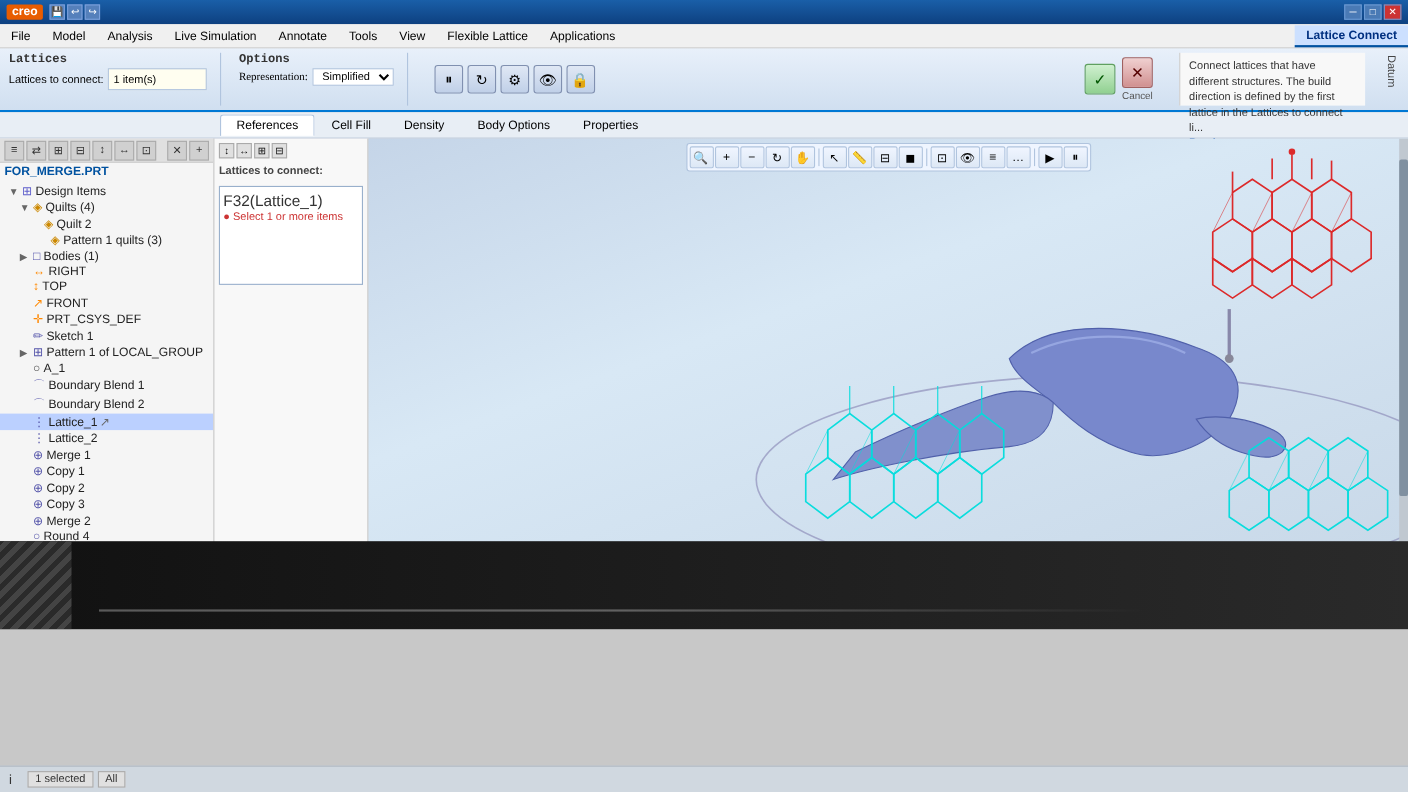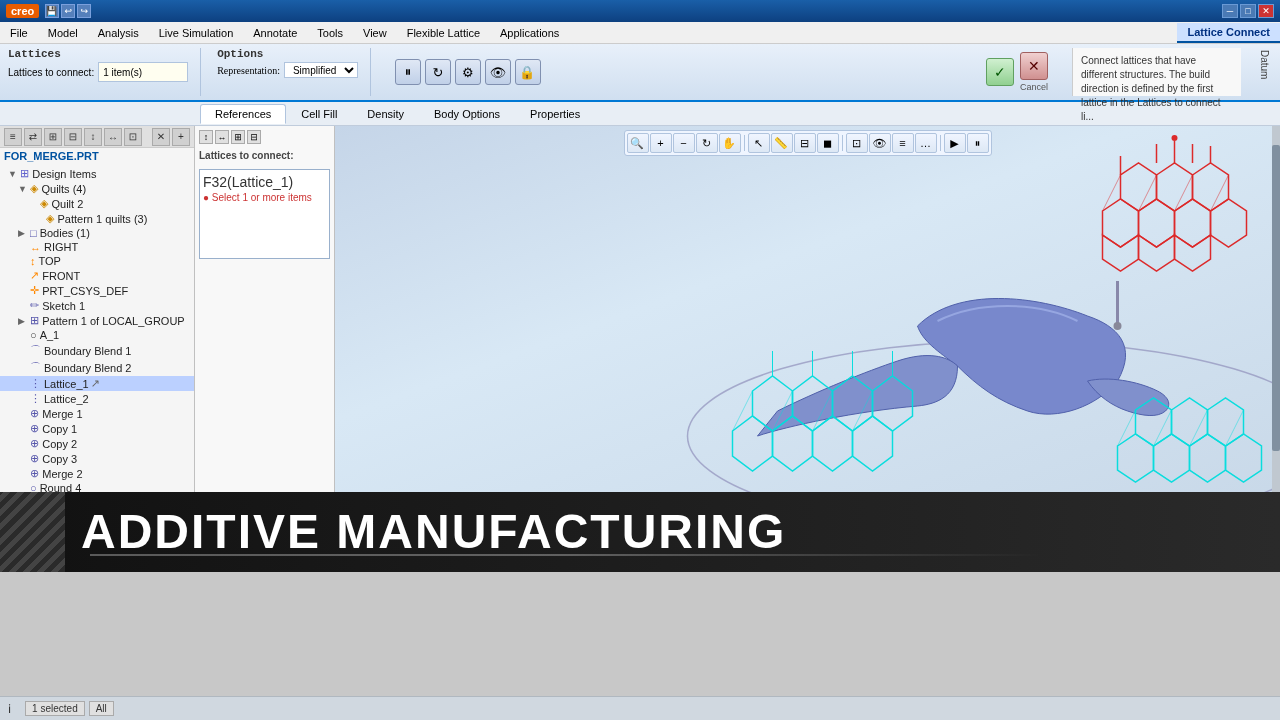--- a/index.html
+++ b/index.html
@@ -607,21 +607,20 @@
     </div>
     <div style="position:absolute;right:0;top:0;bottom:8px;width:8px;background:#c0c8d0;">
       <div style="position:absolute;top:5%;height:80%;width:100%;background:#8090a0;border-radius:2px;"></div>
     </div>
   </div>
 
 </div>
 
 <div id="bottom-banner" style="height:80px;background:linear-gradient(to right,#111,#2a2a2a);display:flex;align-items:center;position:relative;overflow:hidden;">
   <div class="banner-stripes" style="width:65px;height:80px;flex-shrink:0;background:repeating-linear-gradient(-45deg,#2a2a2a,#2a2a2a 5px,#444 5px,#444 10px);"></div>
-  <div class="banner-text" style="font-family:'Arial Black',Arial,sans-serif;font-size:48px;font-weight:900;color:white;letter-spacing:2px;padding-left:16px;">ADDITIVE MANUFACTURING</div>
   <div style="position:absolute;bottom:16px;left:90px;right:0;height:2px;background:linear-gradient(to right,rgba(255,255,255,0.3) 40%,transparent 80%);"></div>
 </div>
 
 <div id="status-bar" style="height:24px;background:#d0d8e0;border-top:1px solid #b0b8c0;display:flex;align-items:center;padding:0 8px;font-size:10px;color:#333;">
   <span style="margin-right:6px;font-size:12px;">ℹ</span>
   <div style="display:flex;gap:4px;margin-left:8px;">
     <div style="background:#e0e0e0;border:1px solid #aaa;padding:1px 6px;font-size:10px;cursor:pointer;">1 selected</div>
     <div style="background:#e0e0e0;border:1px solid #aaa;padding:1px 6px;font-size:10px;cursor:pointer;">All</div>
   </div>
 </div>

